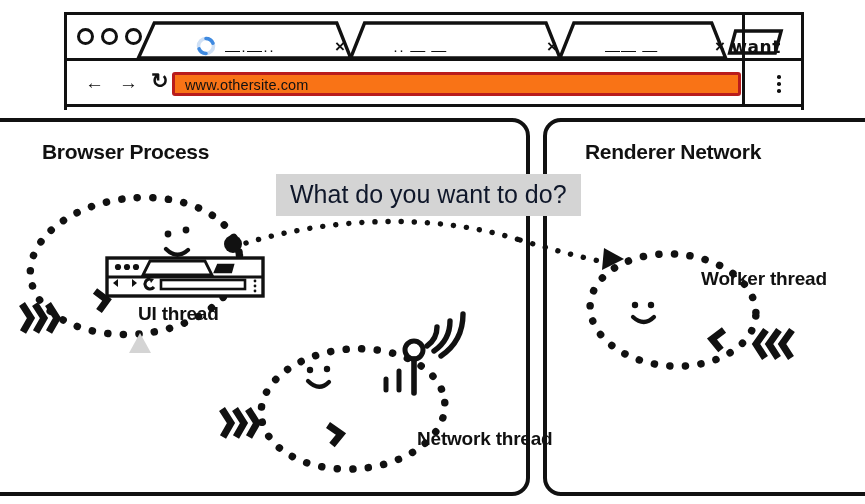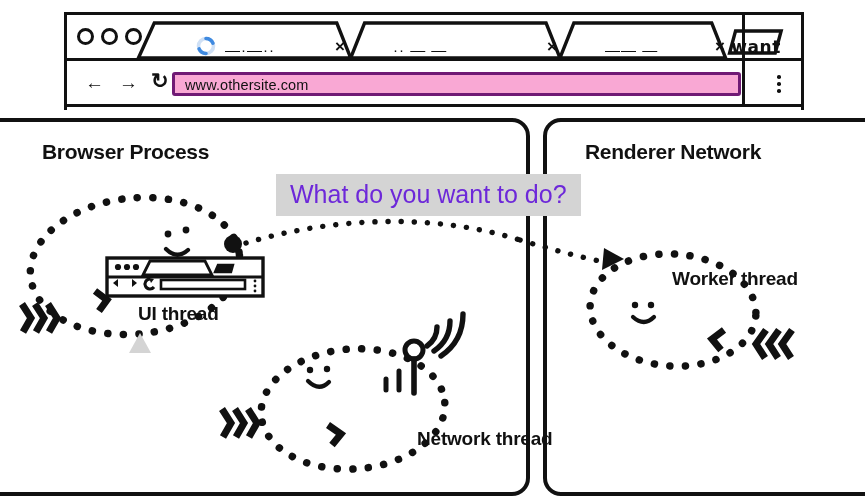--- a/index.html
+++ b/index.html
@@ -23,21 +23,21 @@
   }
   #window-controls{position:absolute;left:10px;top:13px;display:flex;gap:7px;}
   .wc-dot{width:17px;height:17px;border-radius:50%;border:3.5px solid #111;box-sizing:border-box;background:#fff;}
   #toolbar-row{
     position:absolute;left:0;top:46px;height:46px;width:100%;
     border-bottom:3px solid #111;box-sizing:border-box;
   }
   .nav-btn{position:absolute;top:12px;font-size:19px;font-weight:bold;line-height:20px;color:#111;}
   #url-bar{
     position:absolute;left:105px;top:11px;right:60px;height:24px;
-    border:3px solid #701a75;border-radius:3px;background:#f9a8d4;box-sizing:border-box;
+    border:3px solid #b91c1c;border-radius:3px;background:#f97316;box-sizing:border-box;
   }
   #url-text{
     position:absolute;left:10px;top:2px;font-size:14.5px;color:#111;
     letter-spacing:.1px;
   }
   #kebab-menu{position:absolute;right:20px;top:14px;display:flex;flex-direction:column;gap:3.5px;align-items:center;}
   .kebab-dot{width:3.6px;height:3.6px;border-radius:50%;background:#111;}
   #brand-meow{
     position:absolute;right:20px;top:22px;font-size:17px;letter-spacing:.6px;
     font-family:"DejaVu Sans", sans-serif;font-weight:600;color:#111;
@@ -55,36 +55,36 @@
     border-radius:18px 0 0 18px;
   }
   .panel-title{
     position:absolute;font-size:21px;font-weight:bold;letter-spacing:-.3px;color:#111;
   }
   #title-browser{left:42px;top:140px;}
   #title-renderer{left:585px;top:140px;}
 
   
   .bubble{
-    position:absolute;background:#d4d4d4;color:#6d28d9;
+    position:absolute;background:#d4d4d4;color:#0f172a;
     font-size:25px;line-height:1.12;padding:6px 14px 8px 14px;white-space:nowrap;
   }
   #bubble-want{left:276px;top:174px;}
   #bubble-start{left:38px;top:351px;}
   .bubble-tail{
     position:absolute;width:0;height:0;
     border-left:11px solid transparent;border-right:11px solid transparent;
   }
   #tail-start{left:129px;top:333px;border-bottom:20px solid #d4d4d4;}
 
   
   .thread-label{position:absolute;font-size:19px;font-weight:bold;color:#111;letter-spacing:-.2px;}
   #label-ui{left:138px;top:303px;}
   #label-network{left:369px;top:428px;margin-left:48px;}
-  #label-worker{left:672px;top:268px;}
+  #label-worker{left:701px;top:268px;}
 
   
   #ui-thread-icon{position:absolute;left:105px;top:256px;width:160px;height:42px;}
 </style>
 </head>
 <body>
 
 <div class="stage">
 
   <div class="panel" id="panel-browser"></div>

